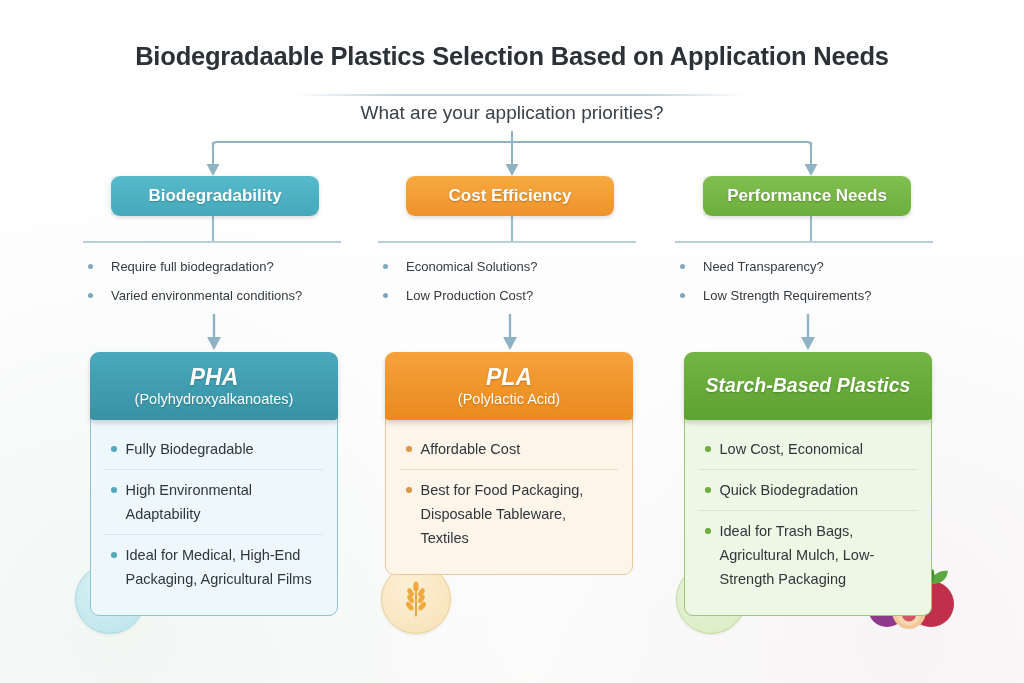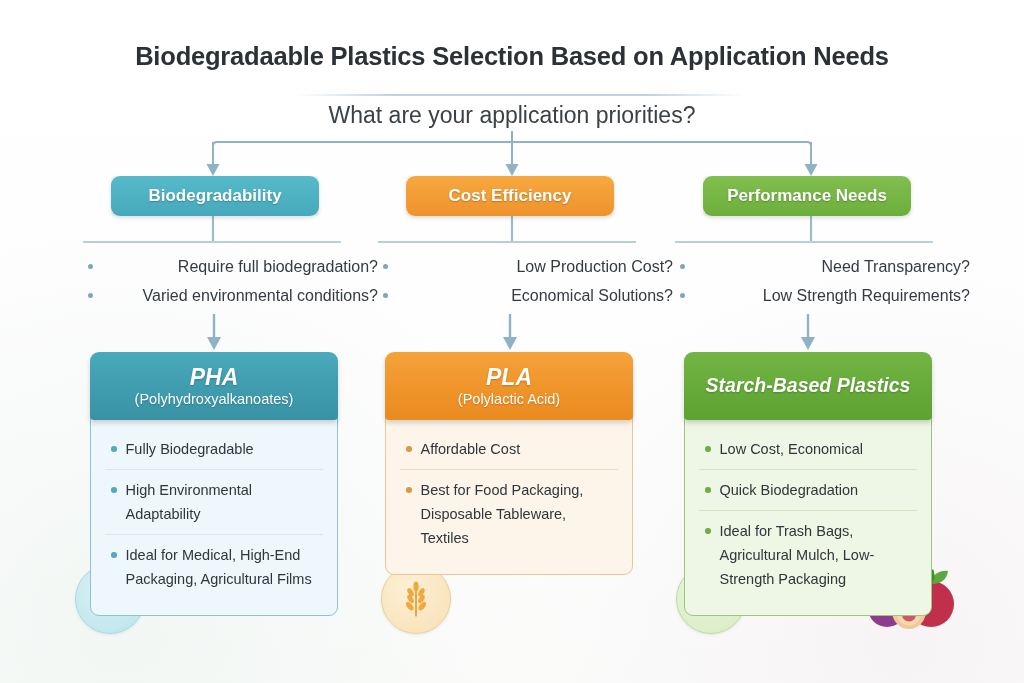--- a/index.html
+++ b/index.html
@@ -42,21 +42,21 @@
     width: 450px;
     height: 2px;
     background: linear-gradient(90deg, rgba(176,201,214,0) 0%, #bdd3de 22%, #bdd3de 78%, rgba(176,201,214,0) 100%);
   }
   .question {
     position: absolute;
     top: 102px;
     left: 0;
     width: 1024px;
     text-align: center;
-    font-size: 23px;
+    font-size: 19px;
     font-weight: 400;
     color: #3a4147;
   }
 
   
   .conn-svg {
     position: absolute;
     left: 0;
     top: 0;
     width: 1024px;
@@ -126,25 +126,24 @@
     top: 252px;
     width: 290px;
   }
   .ql-1 { left: 88px; }
   .ql-2 { left: 383px; }
   .ql-3 { left: 680px; }
 
   .qitem {
     display: flex;
     align-items: flex-start;
-    gap: 9px;
-    font-size: 16px;
+    gap: 18px;
+    font-size: 13px;
     color: #343b41;
     line-height: 29px;
-    justify-content: space-between;
   }
   .qdot {
     width: 5px;
     height: 5px;
     border-radius: 50%;
     background: #7fa7bb;
     margin-top: 12px;
     flex: 0 0 auto;
   }
 
@@ -315,25 +314,25 @@
       <div class="band-bg"></div>
       <div class="cat-pill pill-orange">
         <span>Cost Efficiency</span>
       </div>
     </div>
   </div>
   <div class="cat-hrule hr-2"></div>
   <div class="qlist ql-2">
     <div class="qitem">
       <span class="qdot"></span>
+      <span>Economical Solutions?</span>
+    </div>
+    <div class="qitem">
+      <span class="qdot"></span>
       <span>Low Production Cost?</span>
-    </div>
-    <div class="qitem">
-      <span class="qdot"></span>
-      <span>Economical Solutions?</span>
     </div>
   </div>
 
   <div class="col col-3">
     <div class="cat-band">
       <div class="band-bg"></div>
       <div class="cat-pill pill-green">
         <span>Performance Needs</span>
       </div>
     </div>

